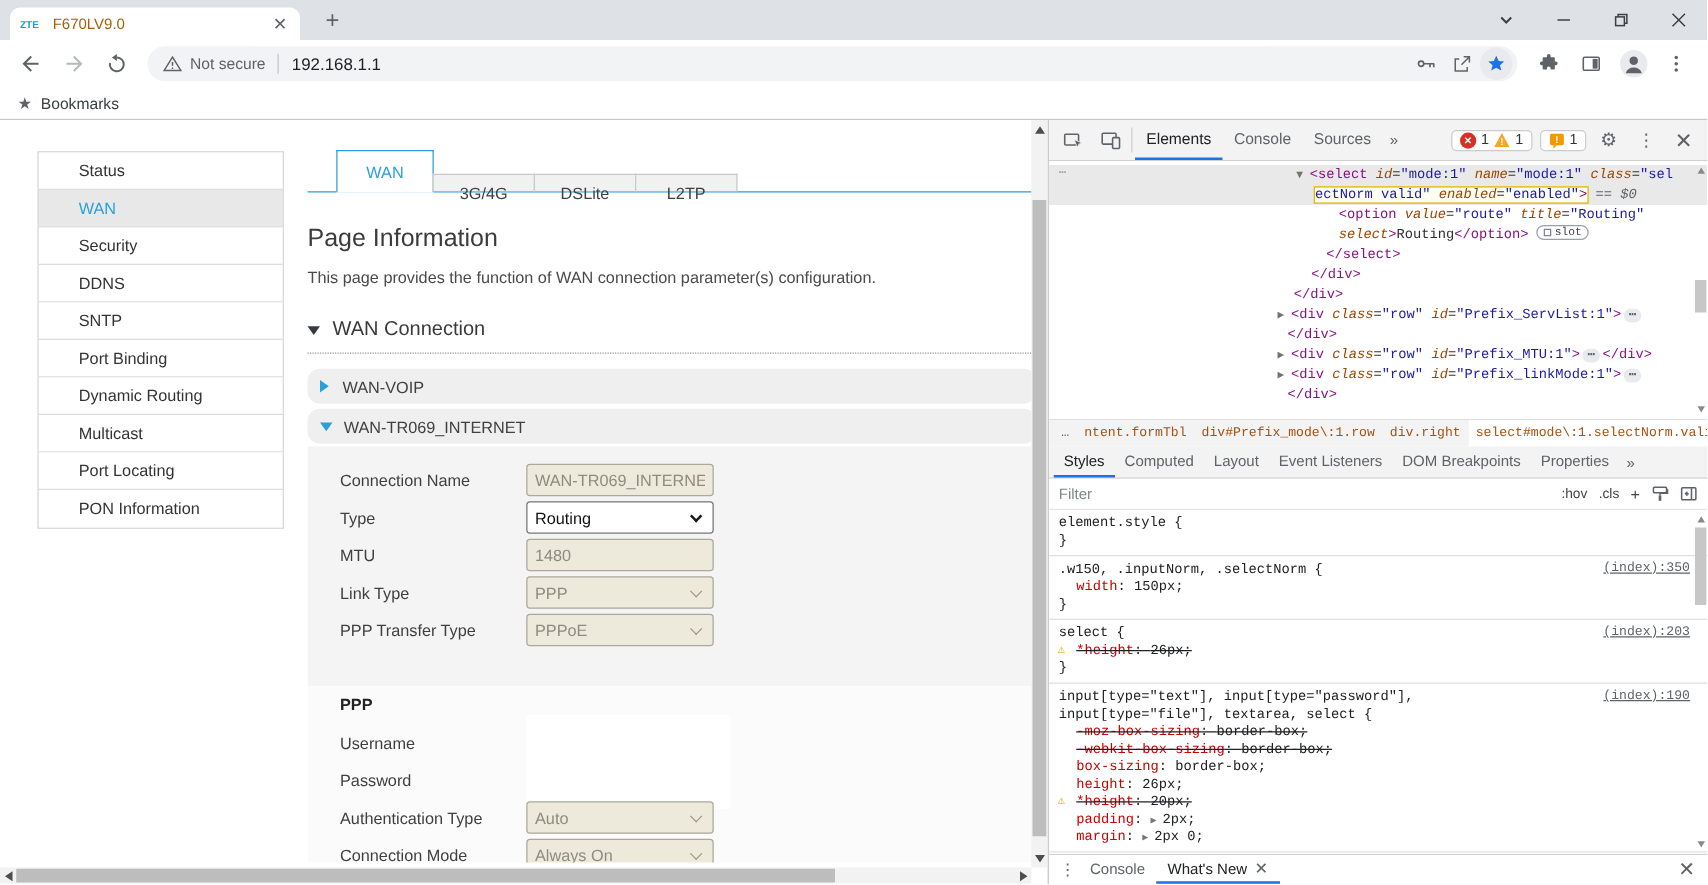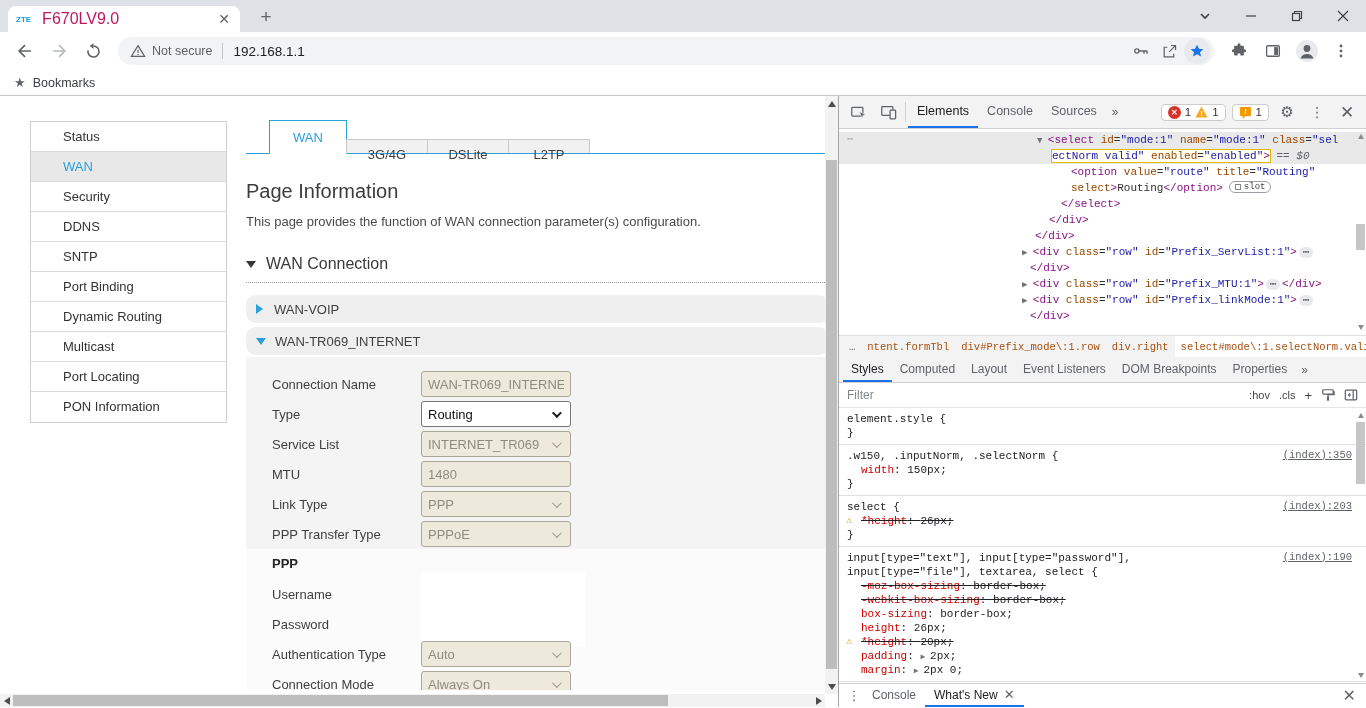--- a/index.html
+++ b/index.html
@@ -9,21 +9,21 @@
     font-family:"Liberation Sans", sans-serif; background:#fff;
     -webkit-font-smoothing:antialiased;
   }
   svg { display:block; }
 
   
   .titlebar { height:32px; background:#DEE1E6; position:relative; }
   .btab { position:absolute; left:8px; top:6px; width:232px; height:26px; background:#fff;
     border-radius:8px 8px 0 0; display:flex; align-items:center; padding:0 8px; }
   .favicon { font-size:8px; font-weight:bold; color:#1B9DD9; margin-right:11px; letter-spacing:0; }
-  .btab-title { font-size:16px; color:#be185d; flex:1; white-space:nowrap; overflow:hidden; }
+  .btab-title { font-size:12px; color:#a16207; flex:1; white-space:nowrap; overflow:hidden; }
   .btab-close { color:#5F6368; font-size:14px; width:16px; text-align:center; cursor:default; }
   .newtab { position:absolute; left:252px; top:4px; width:28px; height:26px; color:#5F6368;
     font-size:19px; text-align:center; line-height:25px; }
   .wincontrols { position:absolute; right:0; top:0; height:32px; display:flex; }
   .winbtn { width:46px; height:32px; display:flex; align-items:center; justify-content:center; color:#3C4043; }
 
   
   .navbar { height:38px; background:#fff; display:flex; align-items:center; padding:0 8px; }
   .navicon { width:28px; height:28px; display:flex; align-items:center; justify-content:center; margin:0 3px; }
   .omnibox { flex:1; height:28px; background:#F1F3F4; border-radius:14px; margin:0 8px;
@@ -116,21 +116,21 @@
     display:flex; align-items:center; justify-content:center; font-weight:bold; }
   .dt-right { margin-left:auto; display:flex; align-items:center; }
   .gear { font-size:15px; color:#5F6368; }
   .kebab { color:#5F6368; font-size:14px; letter-spacing:0; }
   .xbtn { color:#5F6368; font-size:17px; }
 
   .eltree { height:206px; position:relative; font-family:"Liberation Mono","DejaVu Sans Mono",monospace;
     font-size:11px; background:#fff; padding-top:3px; overflow:hidden; flex:none; }
   .tl { height:16px; line-height:16px; white-space:pre; }
   .tl.selrow { background:#E9E9E9; }
-  .sg-t { color:#881280; } .sg-p { color:#881280; } .sg-a { color:#994500; } .sg-s { color:#1A1AA6; }
+  .sg-t { color:#881280; } .sg-p { color:#881280; } .sg-a { color:#994500;font-style:italic; } .sg-s { color:#1A1AA6; }
   .sg-n { color:#303030; } .sg-w { color:#727272; font-size:9px; }
   .sg-d { color:#5F6368; font-style:italic; }
   .hl { outline:1px solid #E2B800; background:#FFFEF5; }
   .slotbadge { display:inline-flex; align-items:center; border:1px solid #9AA0A6; border-radius:8px;
     padding:0 5px; margin-left:6px; font-size:9px; color:#444; background:#fff; height:12px; vertical-align:1px; }
   .slotic { display:inline-block; width:6px; height:6px; border:1px solid #80868B; margin-right:3px; }
   .dots { background:#E8EAED; border-radius:7px; padding:0 4px; color:#5F6368; font-weight:bold; margin:0 2px; font-size:10px; }
   .hiddenmark { position:absolute; left:8px; top:4px; color:#9AA0A6; font-size:10px; }
   .mini-scroll { position:absolute; right:0; top:0; bottom:0; width:11px; }
   .mini-thumb { position:absolute; right:1px; width:9px; background:#C7C7C7; }
@@ -326,27 +326,20 @@
       <div class="form-area">
         <div class="fpart1" id="form-rows1">
             <div class="frow">
               <div class="flabel">Connection Name</div>
               <input class="finput" disabled="" value="WAN-TR069_INTERNET" style="">
             </div>
             <div class="frow">
               <div class="flabel">Type</div>
               <div class="fselect en">
                 <span class="fval">Routing</span>
-                <span class="chev"></span>
-              </div>
-            </div>
-            <div class="frow">
-              <div class="flabel">Service List</div>
-              <div class="fselect">
-                <span class="fval">INTERNET_TR069</span>
                 <span class="chev"></span>
               </div>
             </div>
             <div class="frow">
               <div class="flabel">MTU</div>
               <input class="finput" disabled="" value="1480" style="">
             </div>
             <div class="frow">
               <div class="flabel">Link Type</div>
               <div class="fselect">

